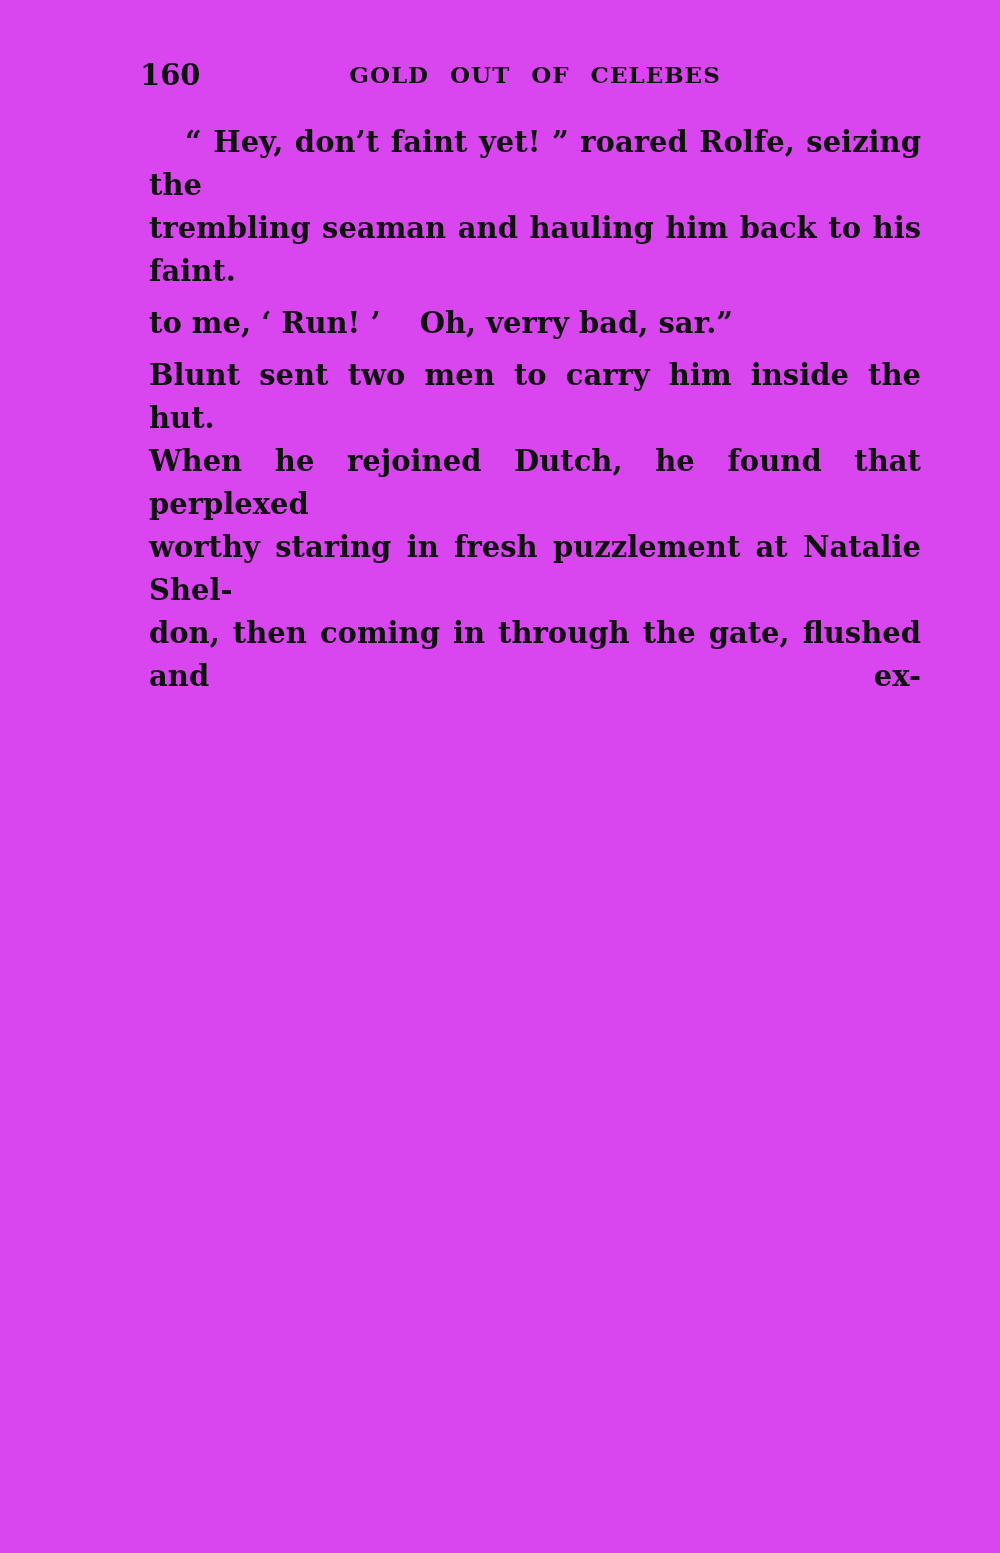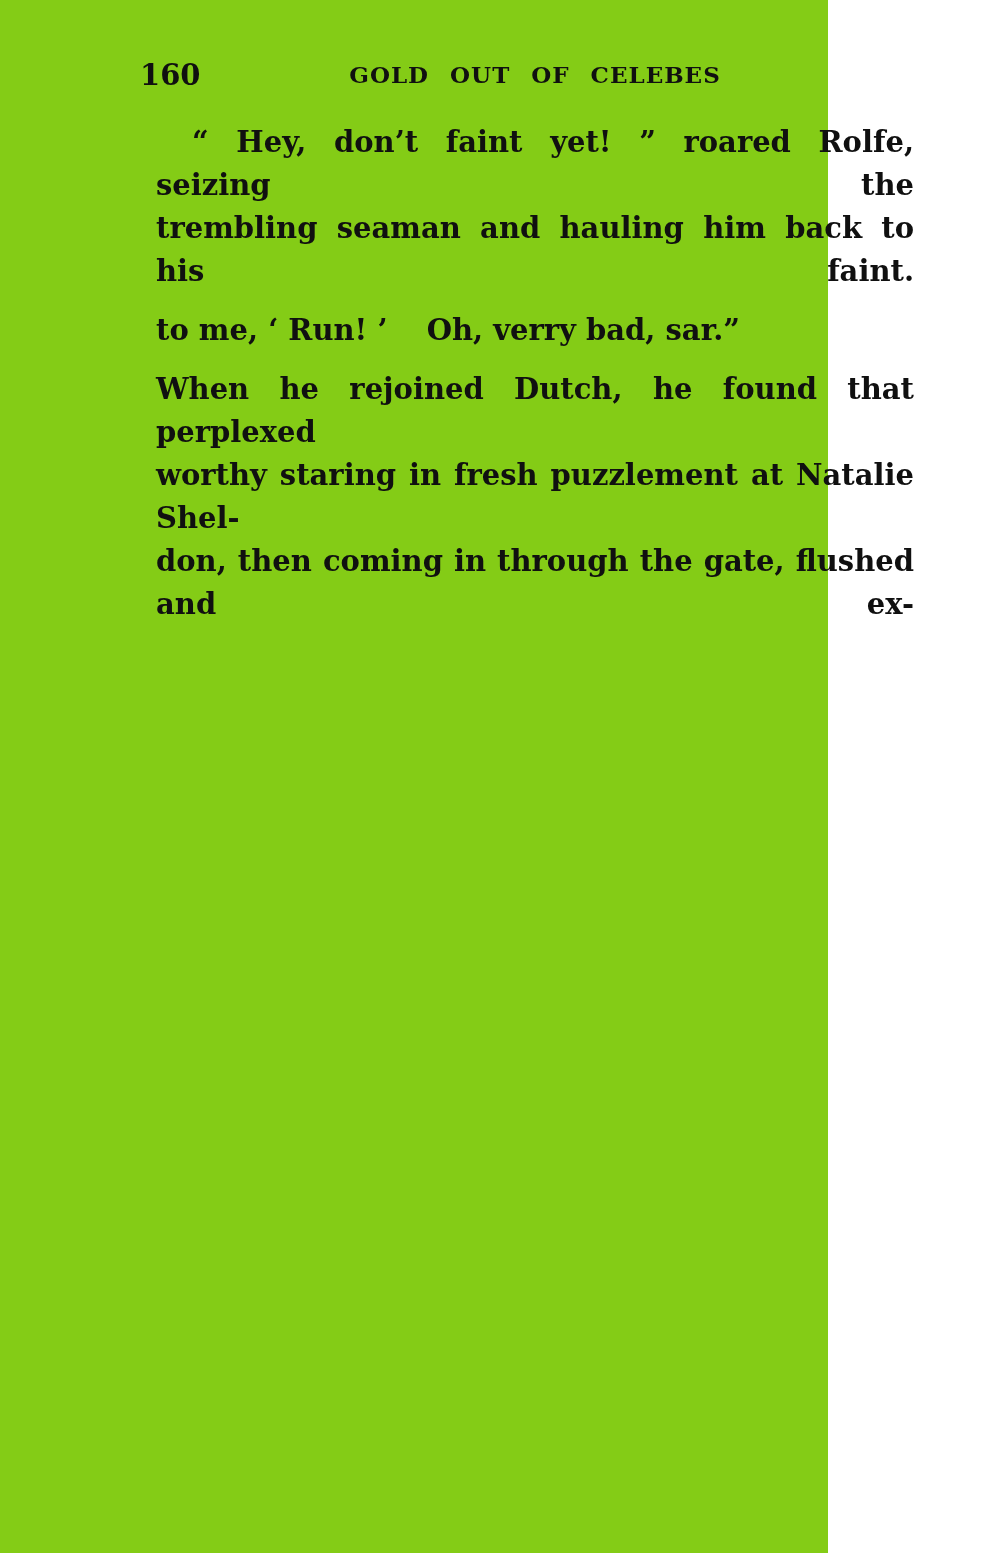--- a/index.html
+++ b/index.html
@@ -10,23 +10,23 @@
     width: 1000px;
     height: 1553px;
     background: #ffffff;
     font-family: "DejaVu Serif", "Liberation Serif", serif;
     font-weight: bold;
     color: #101010;
     overflow: hidden;
   }
   .page {
     position: relative;
-    width: 828px;
+    width: 1000px;
     height: 1553px;
-    background: #84cc16;
+    background: #d946ef;
   }
   .text-block {
     position: absolute;
     left: 140px;
     top: 57px;
     width: 790px;
   }
   .header {
     position: relative;
     height: 36px;
@@ -40,21 +40,21 @@
     line-height: 36px;
   }
   .header-title {
     text-align: center;
     font-size: 23px;
     line-height: 36px;
     letter-spacing: 1px;
     word-spacing: 12px;
   }
   .paragraph {
-    margin: 16px;
+    margin: 9px;
   }
   .text-line {
     font-size: 29px;
     line-height: 43px;
     white-space: pre-wrap;
     text-align: left;
   }
   .text-line.justify {
     text-align: justify;
     text-align-last: justify;
@@ -74,19 +74,20 @@
     </div>
     <div id="page-text">
         <div class="paragraph">
           <div class="text-line justify indent">“ Hey, don’t faint yet! ” roared Rolfe, seizing the</div>
           <div class="text-line justify">trembling seaman and hauling him back to his faint.</div>
         </div>
         <div class="paragraph">
           <div class="text-line">to me, ‘ Run! ’  Oh, verry bad, sar.”</div>
         </div>
         <div class="paragraph">
+          <div class="text-line justify">Blunt sent two men to carry him inside the hut.</div>
           <div class="text-line justify">When he rejoined Dutch, he found that perplexed</div>
           <div class="text-line justify">worthy staring in fresh puzzlement at Natalie Shel-</div>
           <div class="text-line justify">don, then coming in through the gate, flushed and ex-</div>
         </div>
       </div>
   </div>
 </div>
 
 </body></html>

